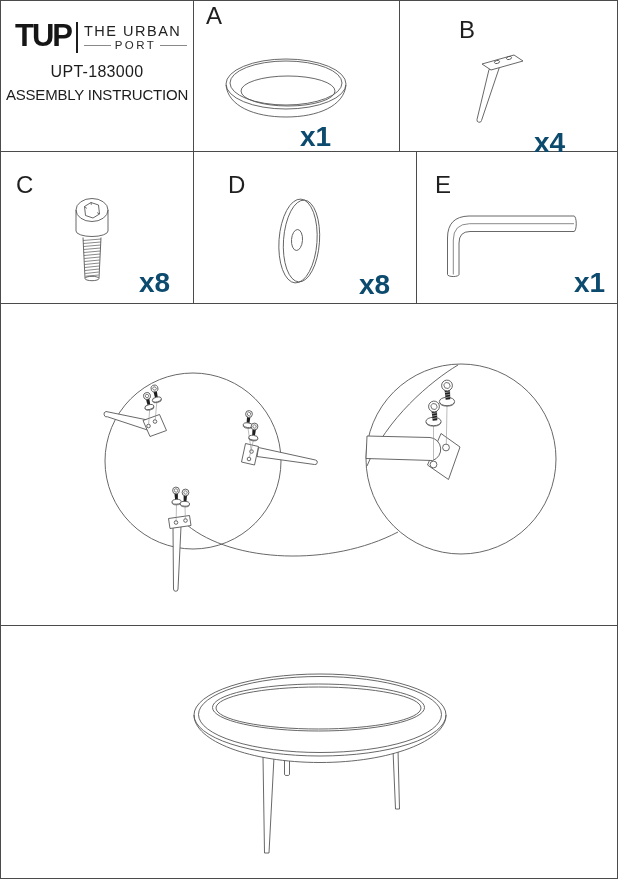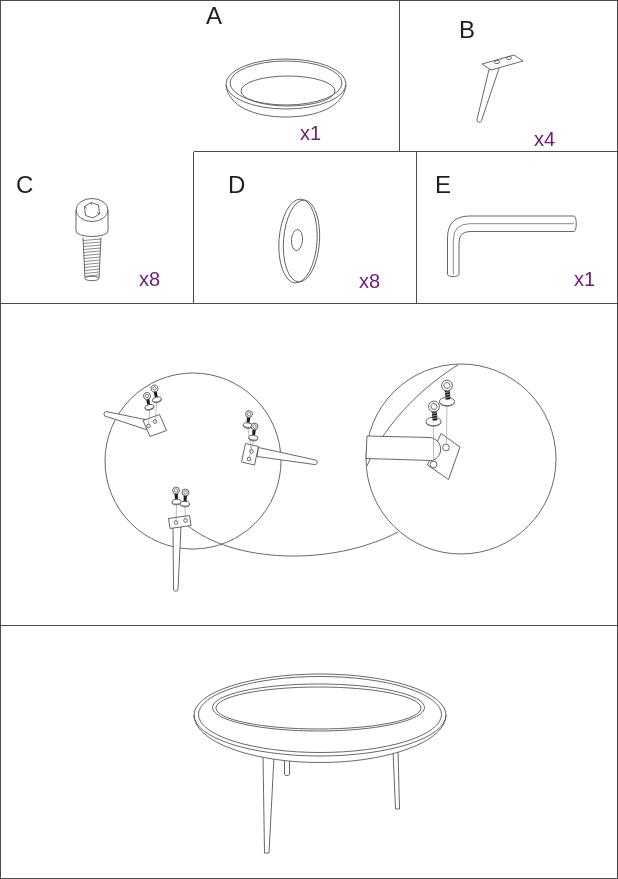--- a/index.html
+++ b/index.html
@@ -6,38 +6,54 @@
   .sheet{
     position:relative;width:618px;height:879px;background:#fff;
     font-family:"Liberation Sans",sans-serif;color:#1c1c1c;
     box-sizing:border-box;border:1px solid #4b4b4b;overflow:hidden;
   }
   .cell{position:absolute;box-sizing:border-box;background:#fff;}
   .b-r{border-right:1px solid #4b4b4b;}
   .b-b{border-bottom:1px solid #4b4b4b;}
   .cell svg{position:absolute;left:0;top:0;}
   .part-label{position:absolute;font-size:24px;color:#1f1f1f;line-height:1;}
-  .part-qty{position:absolute;font-size:20px;color:#701a75;line-height:1;}
+  .part-qty{position:absolute;font-size:28px;color:#0c4a6e;line-height:1;font-weight:bold;}
   
   .logo-wrap{position:absolute;left:14px;top:20px;display:flex;align-items:flex-start;}
   .logo-tup{font-size:31px;font-weight:bold;letter-spacing:-2px;line-height:0.95;color:#161616;}
   .logo-bar{width:2px;height:31px;background:#1c1c1c;margin:1px 6px 0 5px;}
   .logo-right{display:flex;flex-direction:column;width:103px;padding-top:2px;}
   .logo-line1{font-size:14.5px;letter-spacing:1.5px;white-space:nowrap;color:#222;}
   .logo-line2{display:flex;align-items:center;margin-top:0;}
   .dash{flex:1;height:1px;background:#8a8a8a;}
   .logo-port{font-size:11.5px;letter-spacing:2.5px;margin:0 4px;color:#2a2a2a;}
   .product-code{position:absolute;top:62px;left:0;width:100%;text-align:center;font-size:16px;letter-spacing:0.3px;}
   .sheet-title{position:absolute;top:85px;left:0;width:100%;text-align:center;font-size:15px;letter-spacing:-0.2px;white-space:nowrap;}
 </style>
 </head>
 <body>
 
 <div class="sheet">
 
+  <div class="cell b-r b-b" style="left:0;top:0;width:193px;height:151px;">
+    <div class="logo-wrap">
+      <span class="logo-tup">TUP</span>
+      <span class="logo-bar"></span>
+      <span class="logo-right">
+        <span class="logo-line1">THE URBAN</span>
+        <span class="logo-line2">
+          <span class="dash"></span>
+          <span class="logo-port">PORT</span>
+          <span class="dash"></span>
+        </span>
+      </span>
+    </div>
+    <div class="product-code">UPT-183000</div>
+    <div class="sheet-title">ASSEMBLY INSTRUCTION</div>
+  </div>
 
   <div class="cell b-r b-b" style="left:193px;top:0;width:206px;height:151px;">
     <span class="part-label" style="left:12px;top:3px;">A</span>
     <svg width="206" height="151" viewBox="0 0 206 151">
       <g fill="none" stroke="#575757" stroke-width="0.9">
         <ellipse cx="92" cy="83" rx="60" ry="25"></ellipse>
         <ellipse cx="92" cy="82" rx="56" ry="22"></ellipse>
         <ellipse cx="94" cy="90" rx="47" ry="15"></ellipse>
         <path d="M32,84 C34,105 60,116 92,116 C124,116 150,105 152,84"></path>
       </g>

